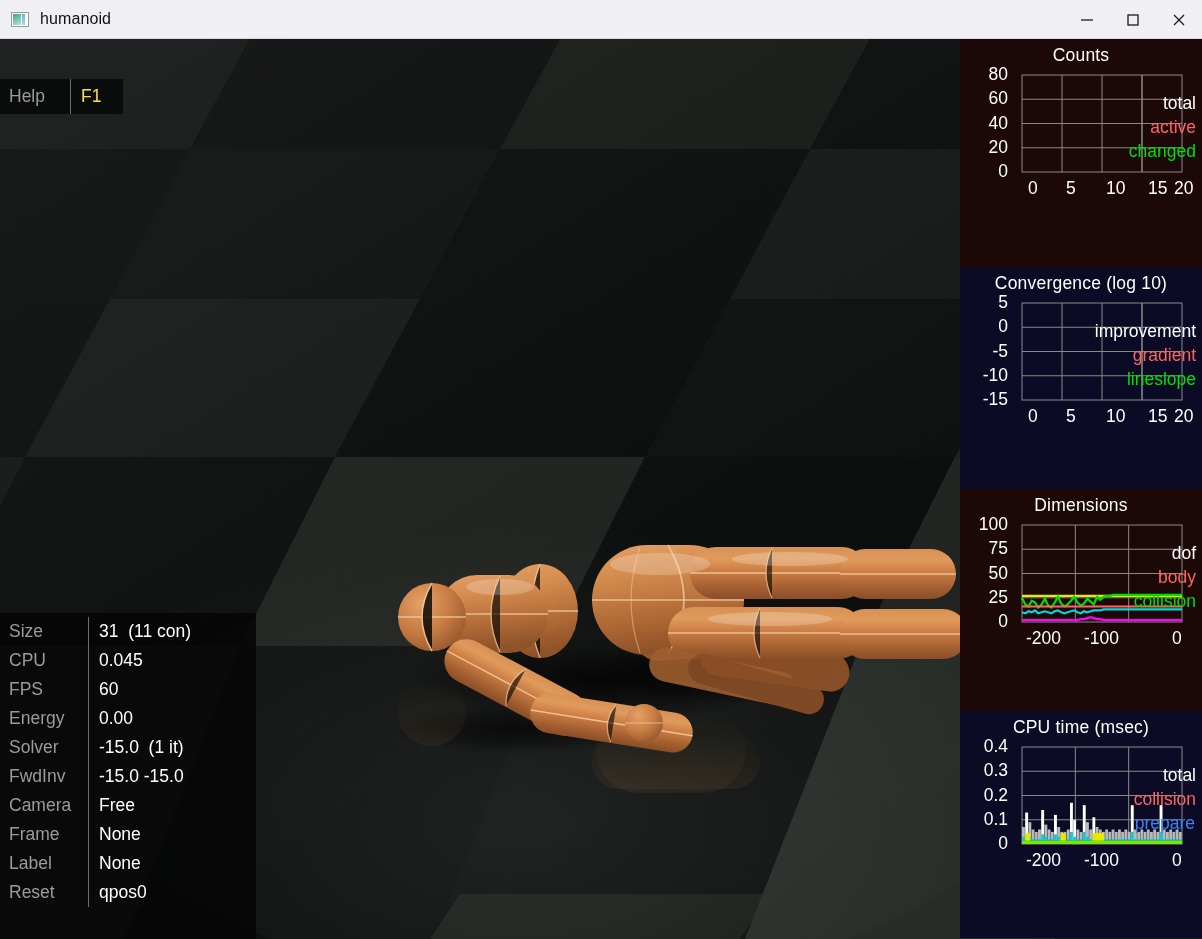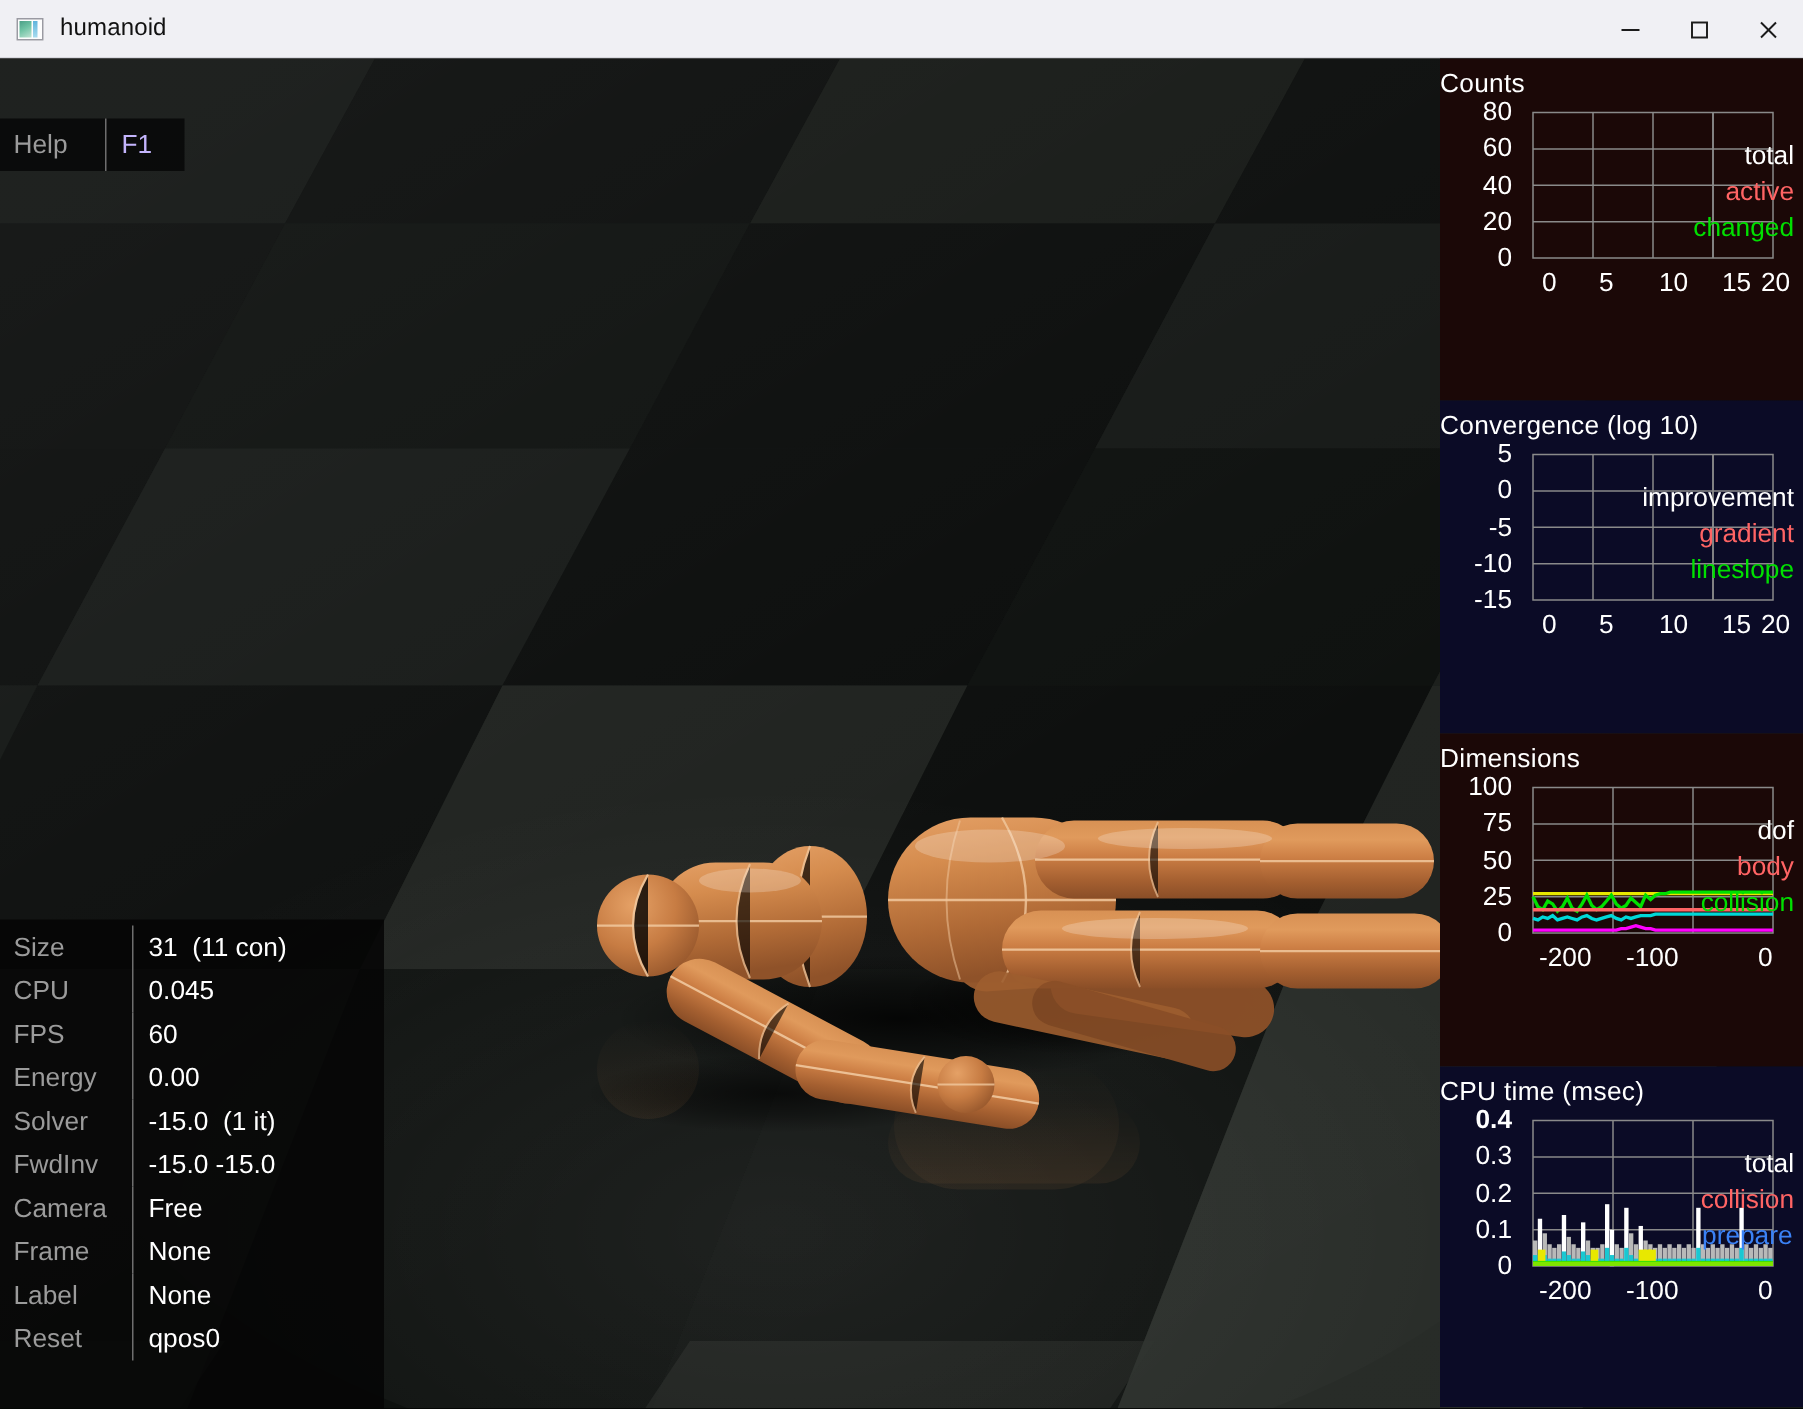--- a/index.html
+++ b/index.html
@@ -52,26 +52,26 @@
   .stats .v { color:#fff; white-space:pre; }
 
   
   .help {
     position:absolute; left:0; top:40px; height:35px;
     background:rgba(8,8,8,.88); display:flex; align-items:center;
     font-size:17.5px;
   }
   .help .k { width:70px; padding-left:9px; color:#9b9b9b; }
   .help .sep { width:1px; align-self:stretch; background:#6e6e6e; margin-right:10px; }
-  .help .v { color:#c4b5fd; padding-right:22px; }
+  .help .v { color:#fde047; padding-right:22px; }
 
   
   .panels { position:absolute; right:0; top:39px; width:242px; height:900px; }
   .panel { position:relative; width:242px; overflow:hidden; }
-  .p-title { text-align:left; color:#fff; font-size:17.5px; padding-top:6px;
+  .p-title { text-align:center; color:#fff; font-size:17.5px; padding-top:6px;
     letter-spacing:.2px; }
   .plotwrap { position:relative; margin-top:3px; }
   .plotwrap svg { display:block; }
   .ylabels { position:absolute; color:#fff; font-size:17.5px; text-align:right; }
   .ylabels div { line-height:1; }
   .xlabels { position:absolute; color:#fff; font-size:17.5px; }
   .xlabels span { position:absolute; }
   .legend { position:absolute; right:6px; text-align:right;
     font-size:17.5px; line-height:24px; }
   .legend div { white-space:nowrap; }
@@ -602,21 +602,21 @@
             <rect x="218.8" y="98.1" width="2.9" height="4.9" fill="#19c8d2"></rect>
             <rect x="65.2" y="92.1" width="5.1" height="10.9" fill="#e8e800"></rect>
             <rect x="100.4" y="92.1" width="5.1" height="10.9" fill="#e8e800"></rect>
             <rect x="132.4" y="92.1" width="5.1" height="10.9" fill="#e8e800"></rect>
             <rect x="135.6" y="92.1" width="5.1" height="10.9" fill="#e8e800"></rect>
             <rect x="138.8" y="92.1" width="5.1" height="10.9" fill="#e8e800"></rect>
             <rect x="62" y="99.6" width="160" height="3.4" fill="#00e000"></rect>
             <rect x="62" y="100.0" width="160" height="3" fill="#e8e800" opacity="0.55"></rect>
           </svg>
           <div class="ylabels" style="left: 0px; top: 0px; width: 54px;">
-            <div style="position: absolute; right: 6px; top: -3px; font-weight: bold;">0.4</div>
+            <div style="position: absolute; right: 6px; top: -3px;">0.4</div>
             <div style="position: absolute; right: 6px; top: 21.25px;">0.3</div>
             <div style="position: absolute; right: 6px; top: 45.5px;">0.2</div>
             <div style="position: absolute; right: 6px; top: 69.75px;">0.1</div>
             <div style="position: absolute; right: 6px; top: 94px;">0</div>
           </div>
           <div class="legend" style="top: 22px;">
             <div style="color: rgb(255, 255, 255);">total</div>
             <div style="color: rgb(255, 100, 100);">collision</div>
             <div style="color: #3b82f6; text-align: center;">prepare</div>
           </div>

